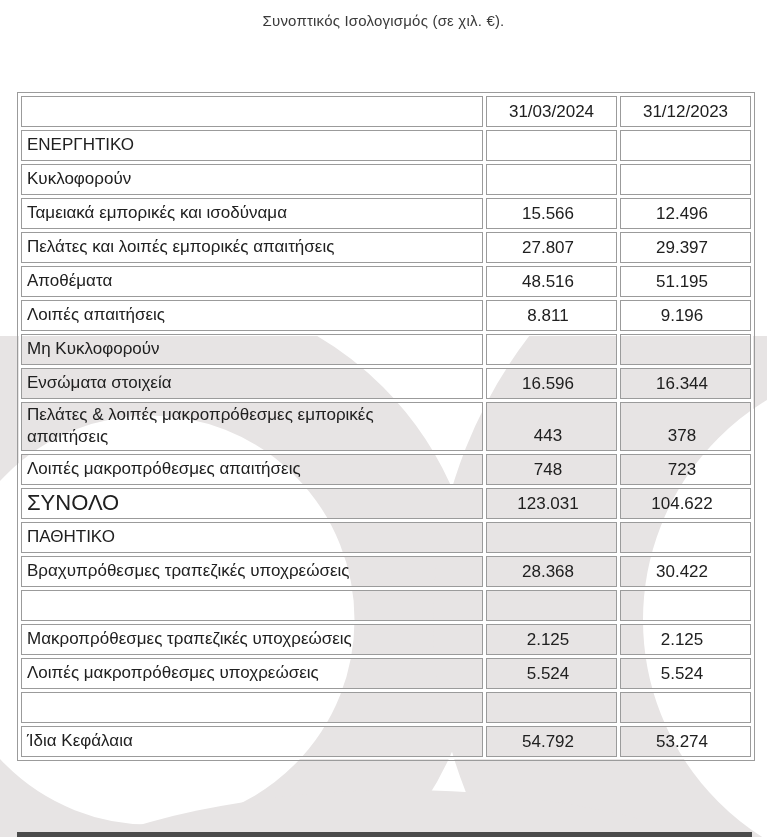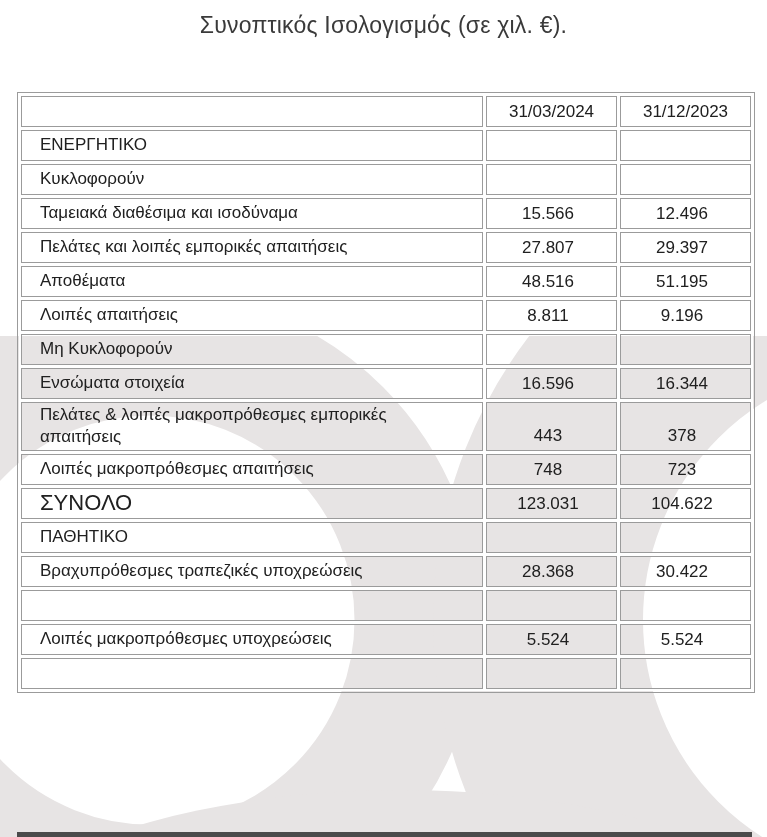--- a/index.html
+++ b/index.html
@@ -15,21 +15,21 @@
     position: absolute;
     left: 0; top: 0;
     width: 767px; height: 837px;
     pointer-events: none;
   }
   .title {
     position: absolute;
     top: 12px; left: 0;
     width: 767px;
     text-align: center;
-    font-size: 23px;
+    font-size: 15px;
     color: #3a3a3a;
     letter-spacing: 0.2px;
   }
   table.bs {
     position: absolute;
     left: 17px; top: 92px;
     width: 735px;
     border-collapse: separate;
     border-spacing: 3px;
     table-layout: fixed;
@@ -43,21 +43,21 @@
     height: 31px;
     font-size: 17px;
     font-weight: 400;
     color: #202020;
     background: transparent;
     padding: 0;
     overflow: hidden;
   }
   th.c-label { width: 462px; }
   th.c-num   { width: 131px; text-align: center; vertical-align: middle; margin-top: 44px; }
-  td.c-label { padding: 1px 6px 2px 18px; vertical-align: middle; text-align: left; margin-top: 25px; }
+  td.c-label { padding: 1px 6px 2px 5px; vertical-align: middle; text-align: left; margin-top: 25px; }
   td.c-num   { padding: 2px 7px 4px 0;  vertical-align: bottom; text-align: center; }
   .lbl { max-width: 430px; line-height: 22px; }
   tr.row-total td.c-label .lbl { font-size: 22px; }
   .bottom-bar {
     position: absolute;
     left: 17px; top: 832px;
     width: 735px; height: 5px;
     background: #4a4a4a;
   }
 </style>
@@ -99,21 +99,21 @@
         </tr>
         <tr class="row-section">
           <td class="c-label">
             <div class="lbl">Κυκλοφορούν</div>
           </td>
           <td class="c-num"></td>
           <td class="c-num"></td>
         </tr>
         <tr class="row-item">
           <td class="c-label">
-            <div class="lbl">Ταμειακά διαθέσιμα και ισοδύναμα</div>
+            <div class="lbl">Ταμειακά εμπορικές και ισοδύναμα</div>
           </td>
           <td class="c-num">15.566</td>
           <td class="c-num">12.496</td>
         </tr>
         <tr class="row-item">
           <td class="c-label">
             <div class="lbl">Πελάτες και λοιπές εμπορικές απαιτήσεις</div>
           </td>
           <td class="c-num">27.807</td>
           <td class="c-num">29.397</td>
@@ -183,30 +183,44 @@
         </tr>
         <tr class="row-empty">
           <td class="c-label">
             <div class="lbl"></div>
           </td>
           <td class="c-num"></td>
           <td class="c-num"></td>
         </tr>
         <tr class="row-item">
           <td class="c-label">
+            <div class="lbl">Μακροπρόθεσμες τραπεζικές υποχρεώσεις</div>
+          </td>
+          <td class="c-num">2.125</td>
+          <td class="c-num">2.125</td>
+        </tr>
+        <tr class="row-item">
+          <td class="c-label">
             <div class="lbl">Λοιπές μακροπρόθεσμες υποχρεώσεις</div>
           </td>
           <td class="c-num">5.524</td>
           <td class="c-num">5.524</td>
         </tr>
         <tr class="row-empty">
           <td class="c-label">
             <div class="lbl"></div>
           </td>
           <td class="c-num"></td>
           <td class="c-num"></td>
         </tr>
+        <tr class="row-item">
+          <td class="c-label">
+            <div class="lbl">Ίδια Κεφάλαια</div>
+          </td>
+          <td class="c-num">54.792</td>
+          <td class="c-num">53.274</td>
+        </tr>
       </tbody>
   </table>
 
   <div class="bottom-bar"></div>
 
 </div>
 
 </body></html>

